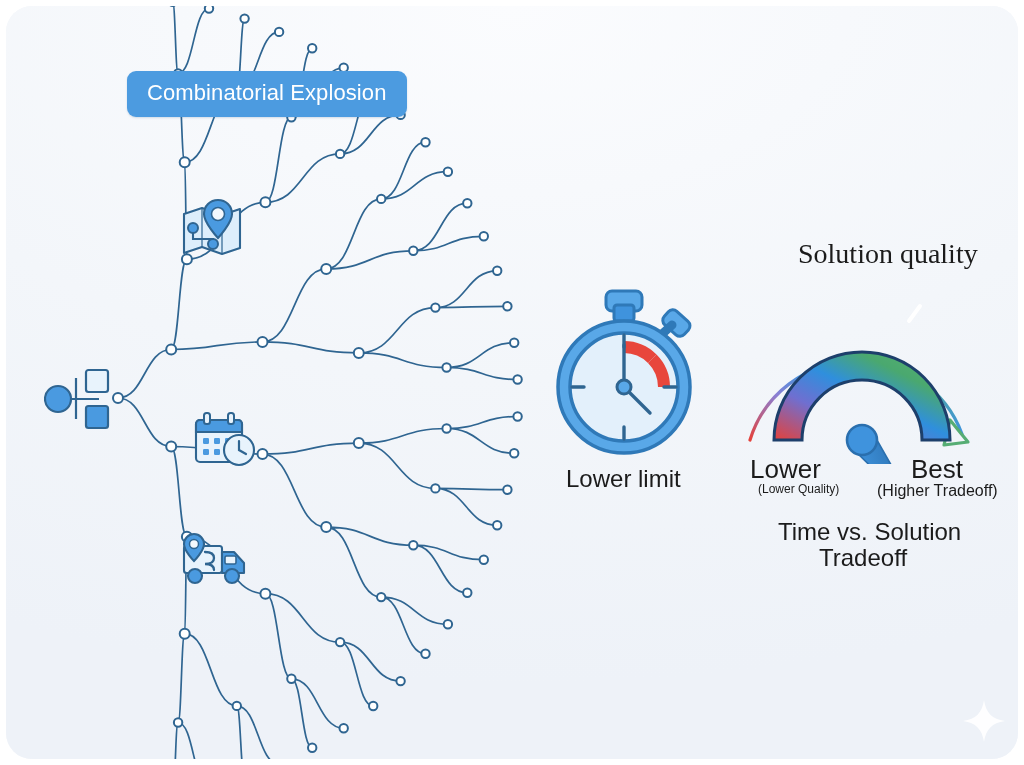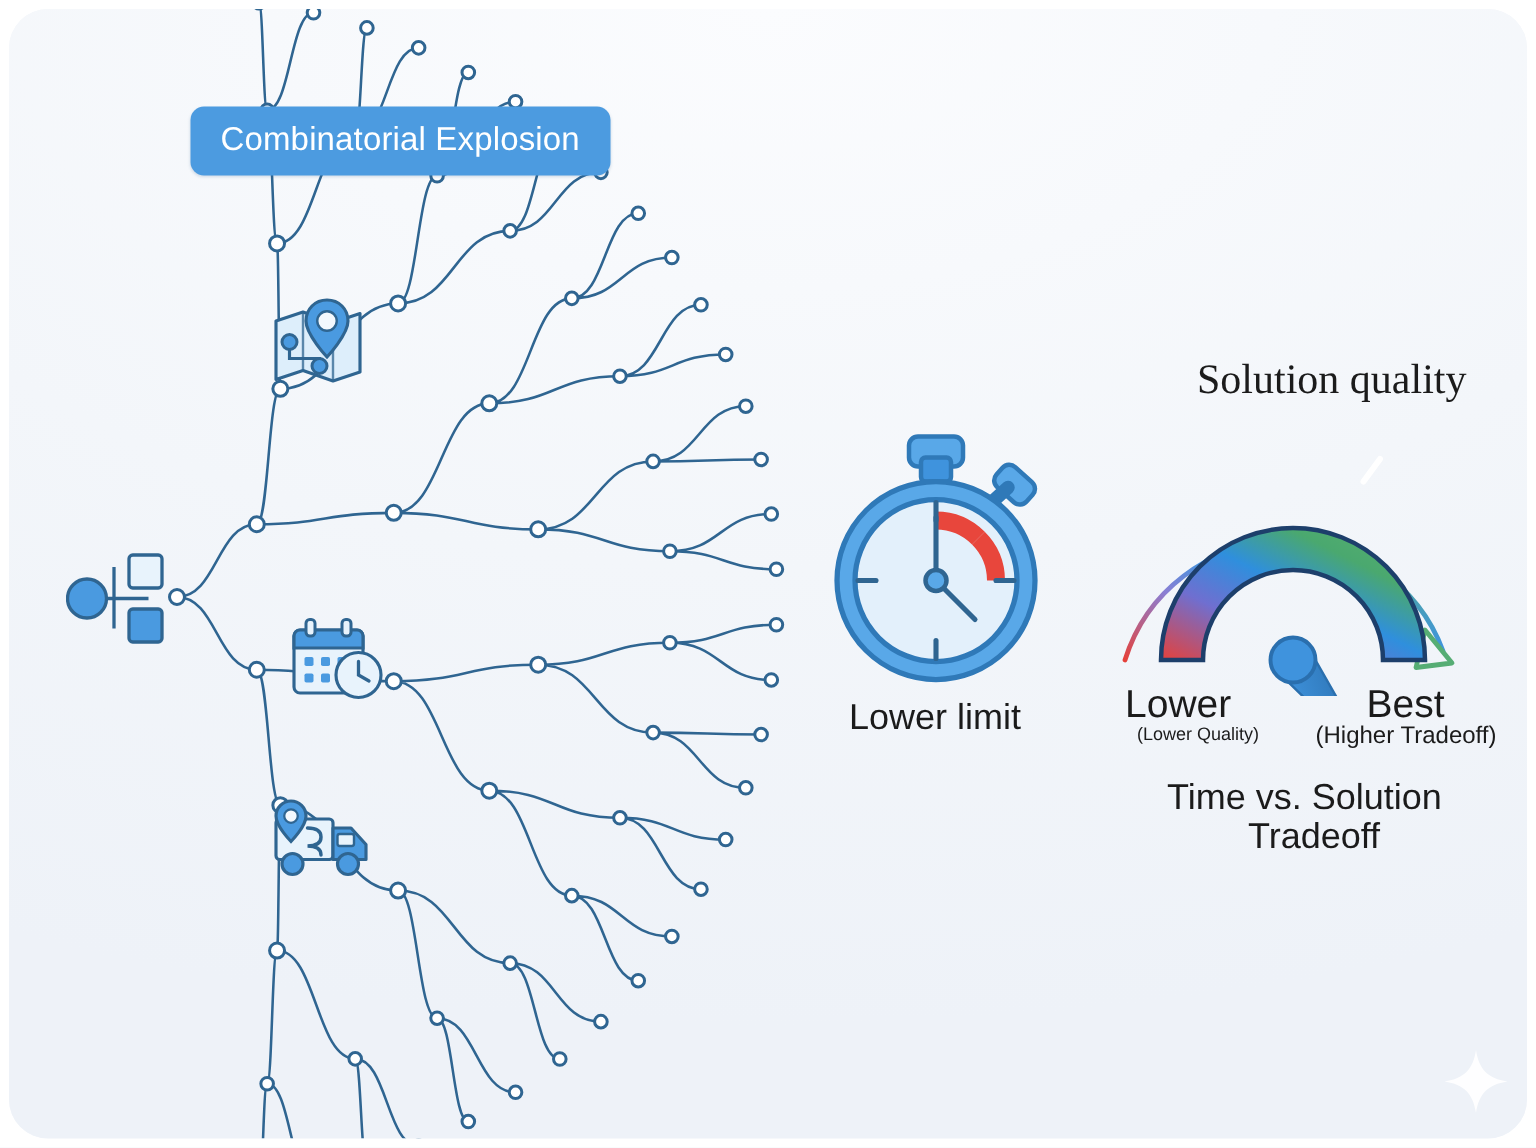--- a/index.html
+++ b/index.html
@@ -38,21 +38,21 @@
 
   
   .txt{position:absolute;color:#1b1b1b;white-space:nowrap;}
   #solQuality{left:792px;top:232px;font-size:28px;font-family:Liberation Serif, serif;}
   #timeLimitLabel{left:560px;top:459px;font-size:24px;}
   #fastLabel{left:744px;top:448px;font-size:26px;}
   #fastSub{left:710px;top:476px;font-size:12px;margin-left:42px;}
   #bestLabel{left:905px;top:448px;font-size:26px;}
   #bestSub{left:871px;top:476px;font-size:16px;}
   #tradeoff1{left:772px;top:512px;font-size:24px;}
-  #tradeoff2{left:813px;top:538px;font-size:24px;margin-left:13px;}
+  #tradeoff2{left:813px;top:538px;font-size:24px;}
 
   svg{display:block;}
   .abs{position:absolute;}
 </style>
 </head>
 <body>
 
 <div id="stage">
 
   <div id="card">

